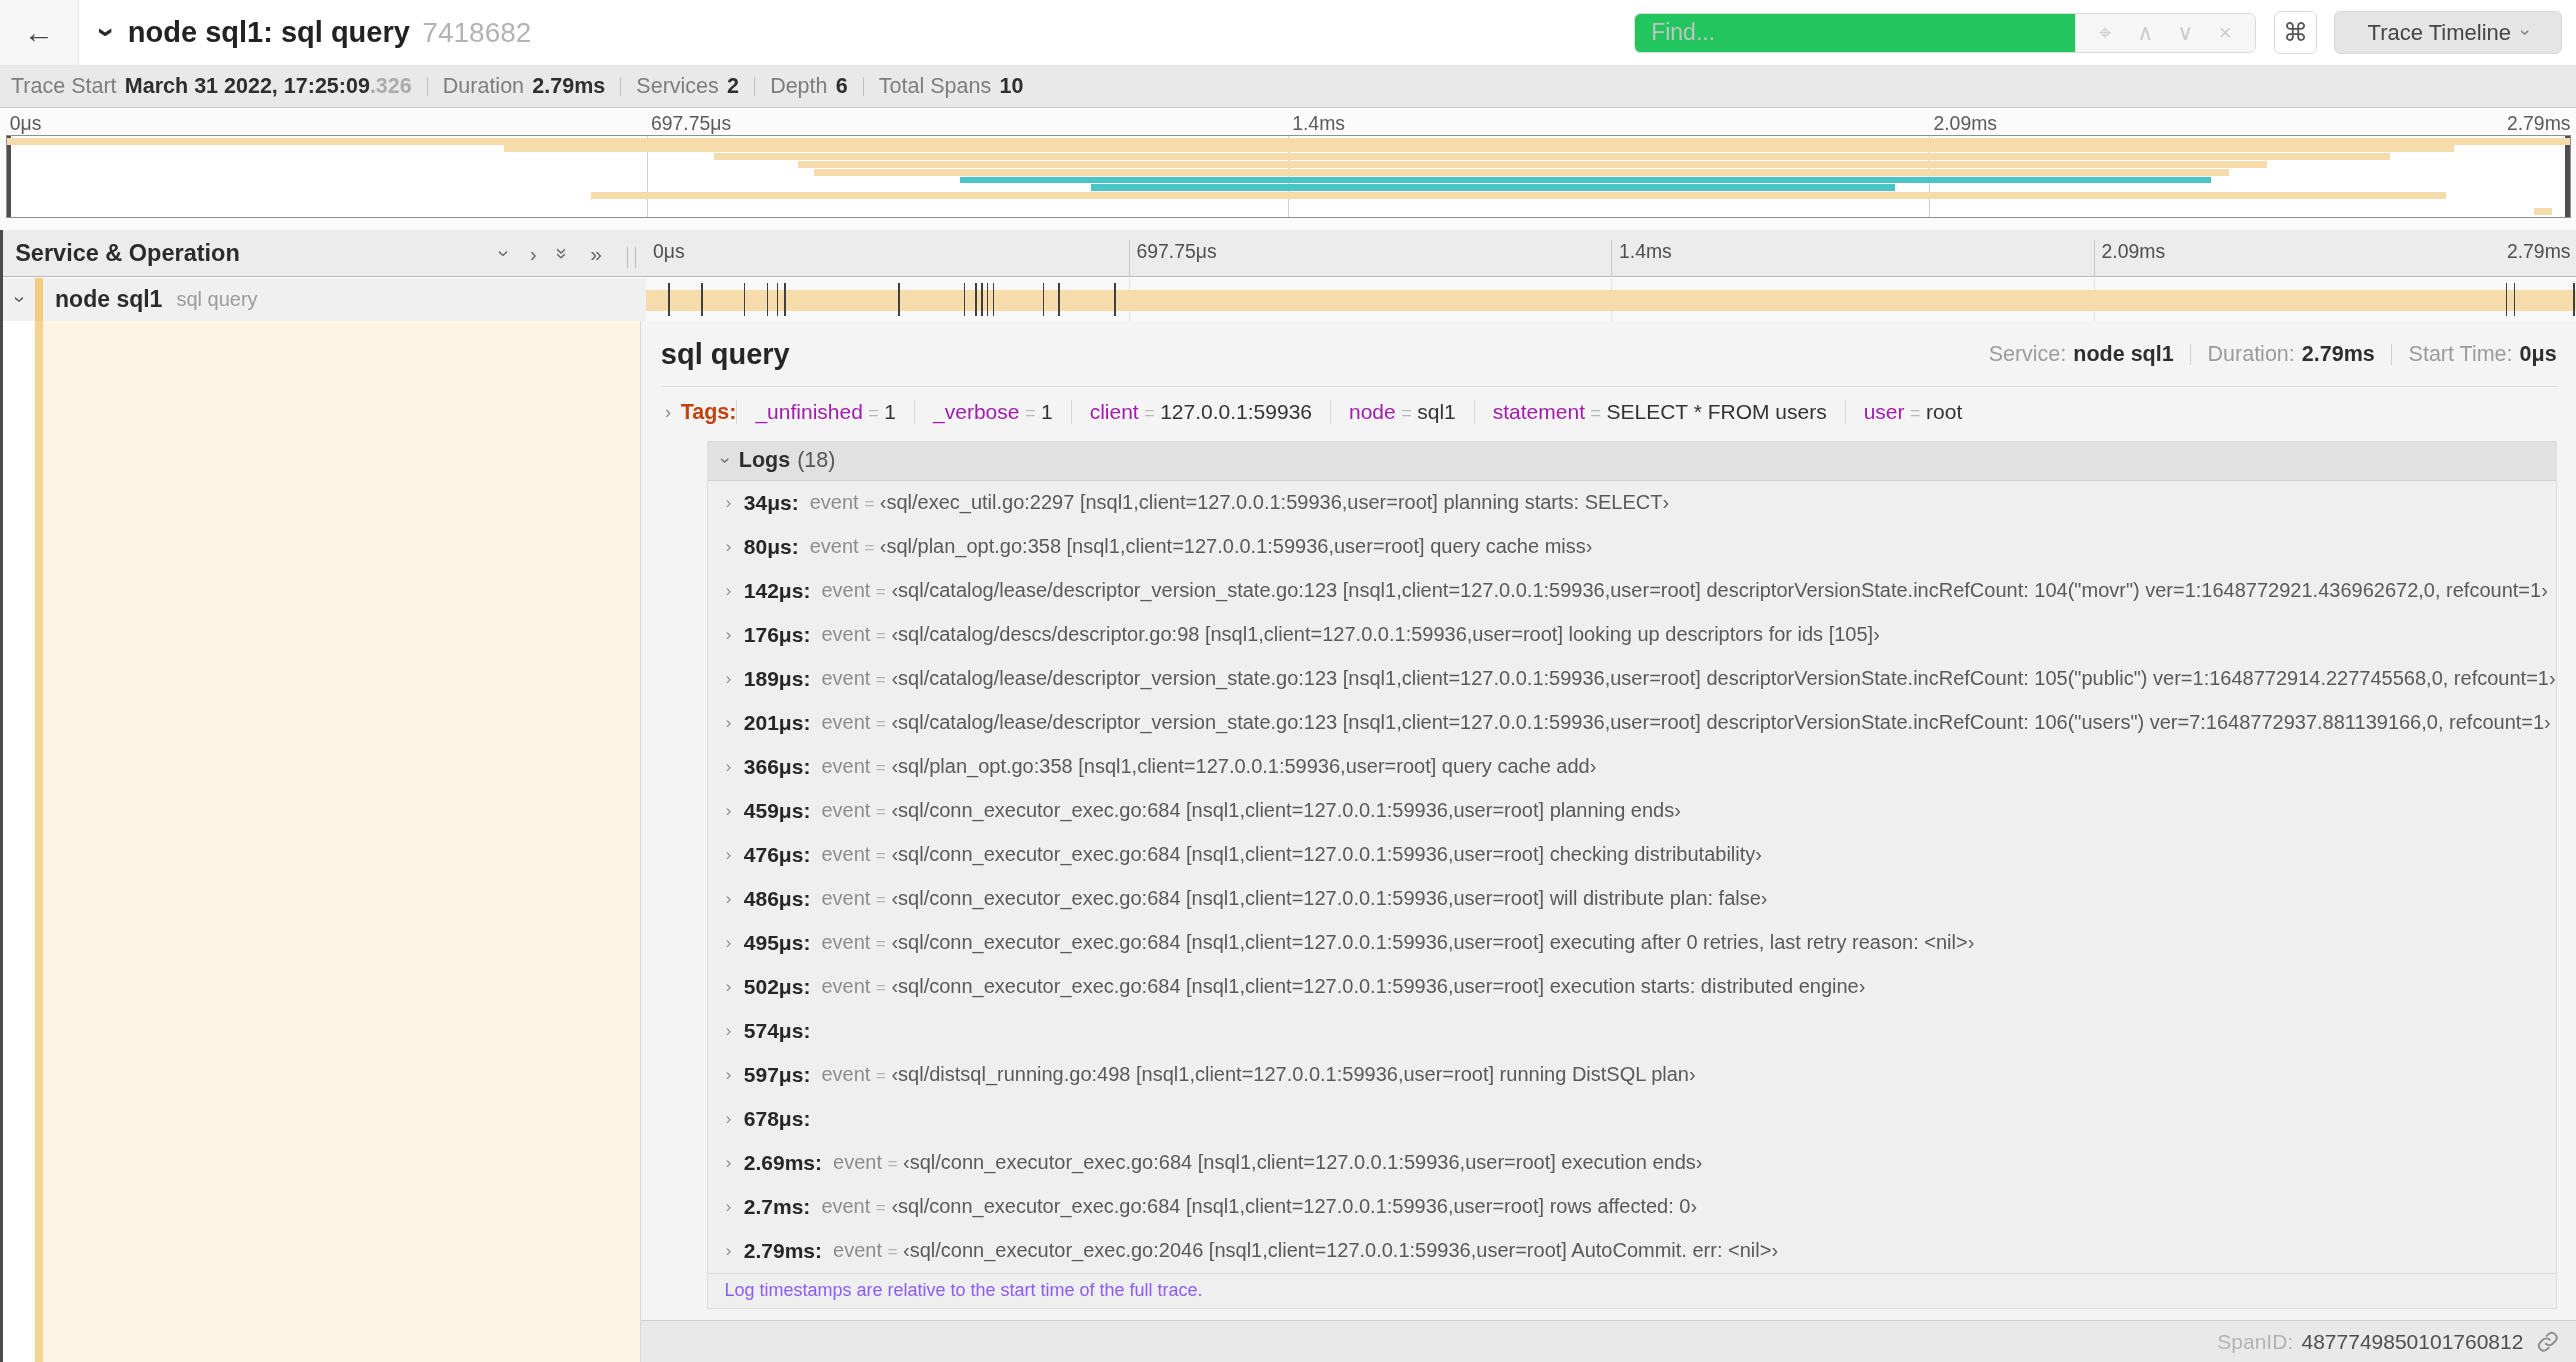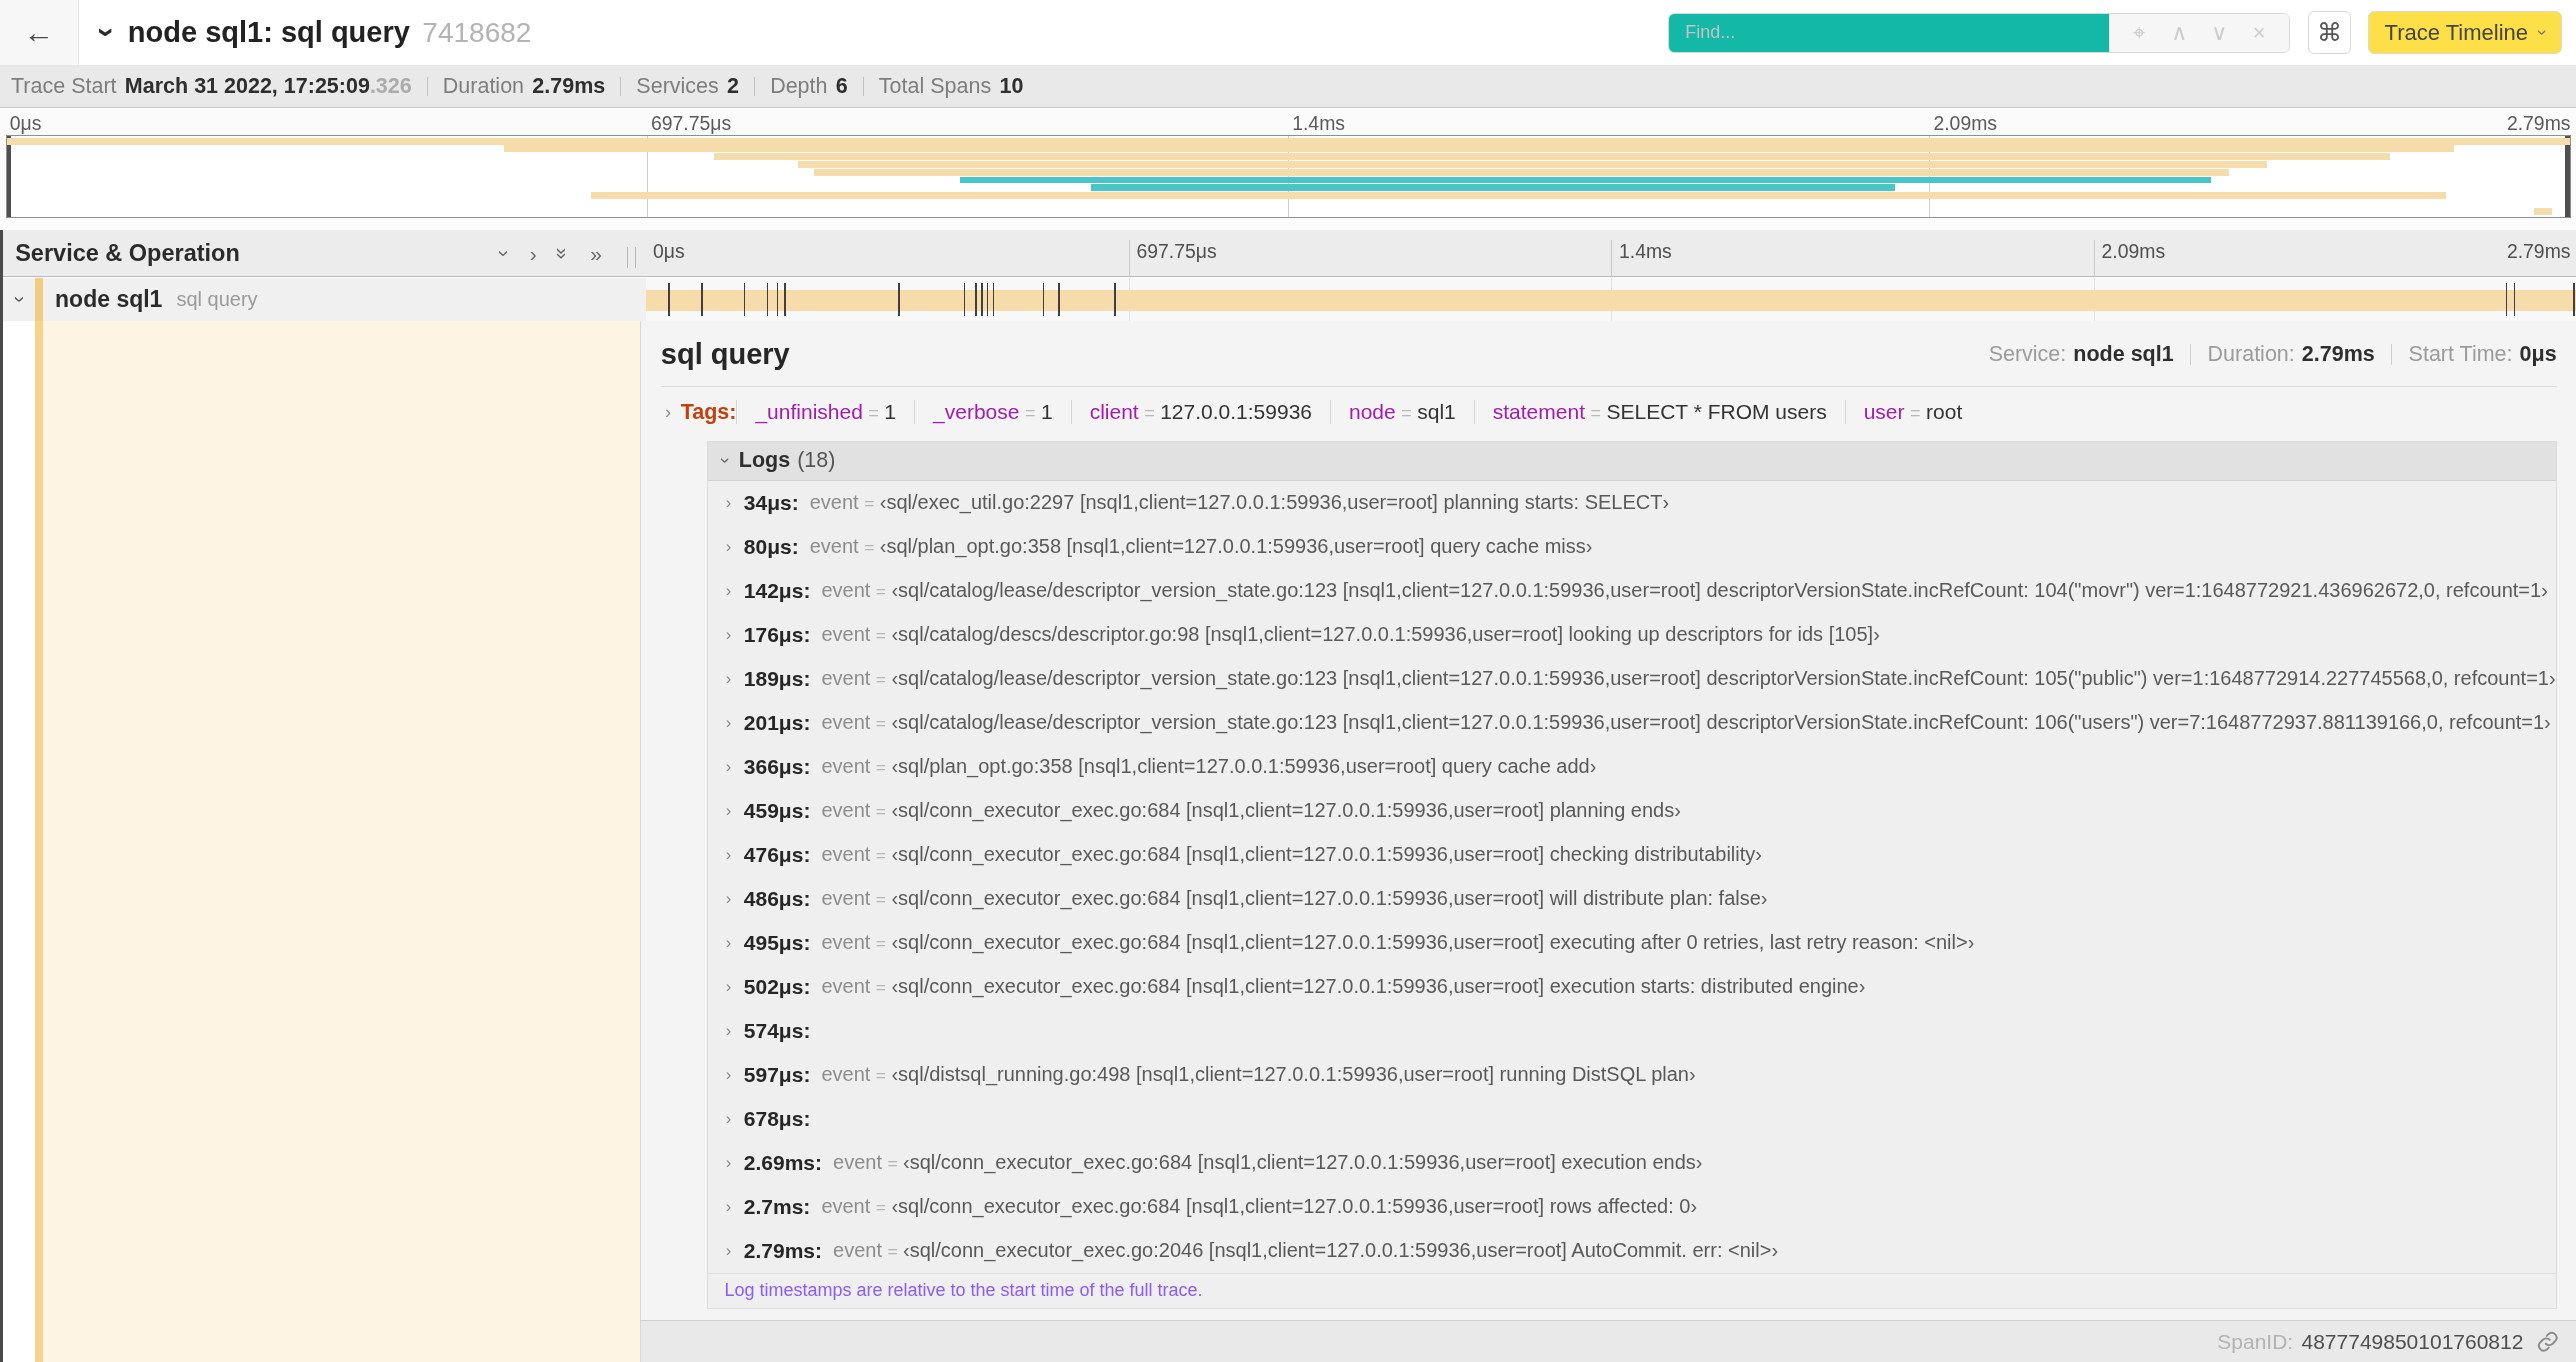--- a/index.html
+++ b/index.html
@@ -12,28 +12,28 @@
     background: #fff; border-bottom: 0.7px solid #e4e4e4; display: flex; align-items: center; }
   .back-btn { width: 79px; height: 100%; background: #f7f7f7; border-right: 0.7px solid #e4e4e4;
     display: flex; align-items: center; justify-content: center; font-size: 30.5px; color: #4a4a4a; cursor: pointer; }
   .title-chevron { margin-left: 23.5px; font-size: 30.5px; color: #2a2a2a; font-weight: bold;
     display: inline-block; transform: rotate(90deg); line-height: 1; }
   .page-title { margin-left: 15.2px; font-size: 29px; font-weight: bold; color: #222; }
   .trace-id { margin-left: 12.5px; font-size: 28px; color: #b3b3b3; }
   .hdr-spacer { flex: 1; }
   .find-group { display: flex; height: 40px; border: 0.7px solid #d9d9d9; border-radius: 6.2px; overflow: hidden; background: #fff; }
   .find-input { width: 440px; height: 100%; border: none; outline: none; padding: 0 16.6px;
-    font-size: 18px; font-family: "Liberation Sans", sans-serif; color: #444; background: #14b8a6; }
+    font-size: 23px; font-family: "Liberation Sans", sans-serif; color: #444; background: #22c55e; }
   .find-input::placeholder { color: #c3c3c3; }
   .find-controls { display: flex; align-items: center; background: #f6f6f6; border-left: 0.7px solid #e2e2e2; padding: 0 9.7px; }
   .find-ctl { width: 40px; text-align: center; font-size: 22px; color: #cccccc; cursor: default; }
   .shortcut-btn { margin-left: 18px; width: 43px; height: 43px; border: 0.7px solid #d9d9d9; border-radius: 6.2px;
     background: #fff; display: flex; align-items: center; justify-content: center; font-size: 25px; color: #555; cursor: pointer; }
   .view-dropdown { margin-left: 16.6px; margin-right: 14px; height: 43px; border: 0.7px solid #d9d9d9; border-radius: 6.2px;
-    background: #fde047; display: flex; align-items: center; padding: 0 16px; font-size: 22px; color: #444; cursor: pointer; }
+    background: #e5e5e5; display: flex; align-items: center; padding: 0 33px; font-size: 22px; color: #444; cursor: pointer; }
   .view-dropdown .dd-chevron { margin-left: 11px; font-size: 18px; color: #777; transform: rotate(90deg); display: inline-block; }
 
   
   .summary-bar { position: absolute; top: 66px; left: 0; right: 0; height: 42px; background: #e9e9e9;
     border-bottom: 0.7px solid #c9c9c9; display: flex; align-items: center; padding-left: 11px; font-size: 21.5px; }
   .sum-label { color: #7d7d7d; margin-right: 8.3px; }
   .sum-value { color: #2e2e2e; font-weight: bold; }
   .sum-fraction { color: #ababab; font-weight: bold; }
   .sum-sep { width: 0.7px; height: 19.4px; background: #c2c2c2; margin: 0 15.2px; }
 

